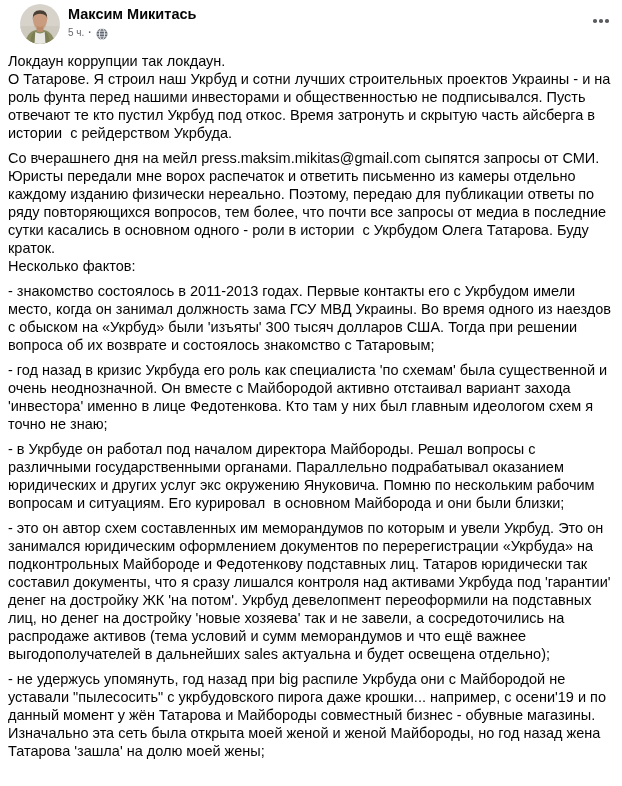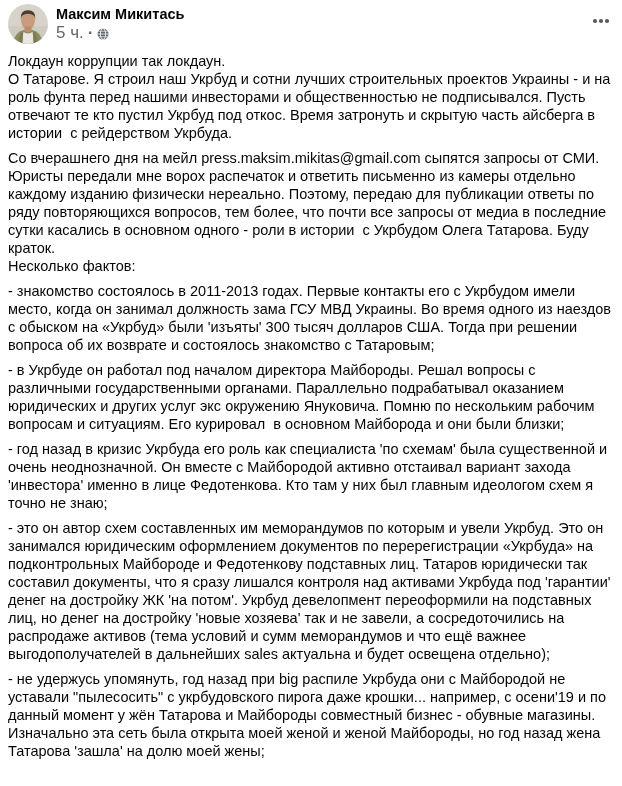--- a/index.html
+++ b/index.html
@@ -14,21 +14,21 @@
     font-family: "Liberation Sans", sans-serif;
     color: #050505;
     position: relative;
   }
   .post {
     width: 622px;
   }
   .post-header {
     display: flex;
     align-items: flex-start;
-    padding: 4px 8px 0 8px;
+    padding: 4px 8px 0 20px;
     height: 44px;
     position: relative;
   }
   .avatar-wrap {
     width: 40px;
     height: 40px;
     border-radius: 50%;
     overflow: hidden;
     flex: 0 0 40px;
     cursor: pointer;
@@ -40,23 +40,23 @@
   }
   .author-name {
     font-size: 14.5px;
     line-height: 18px;
     font-weight: 700;
     color: #050505;
     cursor: pointer;
   }
   .meta-row {
     display: flex;
-    align-items: center;
+    align-items: flex-end;
     margin-top: 2px;
-    font-size: 17px;
+    font-size: 10px;
     line-height: 15px;
     color: #65676b;
   }
   .meta-row .dot-sep {
     margin: 0 4px;
     font-weight: 700;
   }
   .globe {
     display: inline-block;
     width: 12px;
@@ -150,19 +150,19 @@
     </div>
 
   </div>
 
   <div class="post-body">
     <p>Локдаун коррупции так локдаун.
 О Татарове. Я строил наш Укрбуд и сотни лучших строительных проектов Украины - и на роль фунта перед нашими инвесторами и общественностью не подписывался. Пусть отвечают те кто пустил Укрбуд под откос. Время затронуть и скрытую часть айсберга в истории  с рейдерством Укрбуда.</p>
     <p>Со вчерашнего дня на мейл press.maksim.mikitas@gmail.com сыпятся запросы от СМИ. Юристы передали мне ворох распечаток и ответить письменно из камеры отдельно каждому изданию физически нереально. Поэтому, передаю для публикации ответы по ряду повторяющихся вопросов, тем более, что почти все запросы от медиа в последние сутки касались в основном одного - роли в истории  с Укрбудом Олега Татарова. Буду краток.
 Несколько фактов:</p>
     <p>- знакомство состоялось в 2011-2013 годах. Первые контакты его с Укрбудом имели место, когда он занимал должность зама ГСУ МВД Украины. Во время одного из наездов с обыском на «Укрбуд» были 'изъяты' 300 тысяч долларов США. Тогда при решении вопроса об их возврате и состоялось знакомство с Татаровым;</p>
+    <p>- год назад в кризис Укрбуда его роль как специалиста 'по схемам' была существенной и очень неоднозначной. Он вместе с Майбородой активно отстаивал вариант захода 'инвестора' именно в лице Федотенкова. Кто там у них был главным идеологом схем я точно не знаю;</p>
     <p>- в Укрбуде он работал под началом директора Майбороды. Решал вопросы с различными государственными органами. Параллельно подрабатывал оказанием юридических и других услуг экс окружению Януковича. Помню по нескольким рабочим вопросам и ситуациям. Его курировал  в основном Майборода и они были близки;</p>
-    <p>- год назад в кризис Укрбуда его роль как специалиста 'по схемам' была существенной и очень неоднозначной. Он вместе с Майбородой активно отстаивал вариант захода 'инвестора' именно в лице Федотенкова. Кто там у них был главным идеологом схем я точно не знаю;</p>
     <p>- это он автор схем составленных им меморандумов по которым и увели Укрбуд. Это он занимался юридическим оформлением документов по перерегистрации «Укрбуда» на подконтрольных Майбороде и Федотенкову подставных лиц. Татаров юридически так составил документы, что я сразу лишался контроля над активами Укрбуда под 'гарантии' денег на достройку ЖК 'на потом'. Укрбуд девелопмент переоформили на подставных лиц, но денег на достройку 'новые хозяева' так и не завели, а сосредоточились на распродаже активов (тема условий и сумм меморандумов и что ещё важнее выгодополучателей в дальнейших sales актуальна и будет освещена отдельно);</p>
     <p>- не удержусь упомянуть, год назад при big распиле Укрбуда они с Майбородой не уставали "пылесосить" с укрбудовского пирога даже крошки... например, с осени'19 и по данный момент у жён Татарова и Майбороды совместный бизнес - обувные магазины. Изначально эта сеть была открыта моей женой и женой Майбороды, но год назад жена Татарова 'зашла' на долю моей жены;</p>
   </div>
 
 </div>
 
 </body></html>

